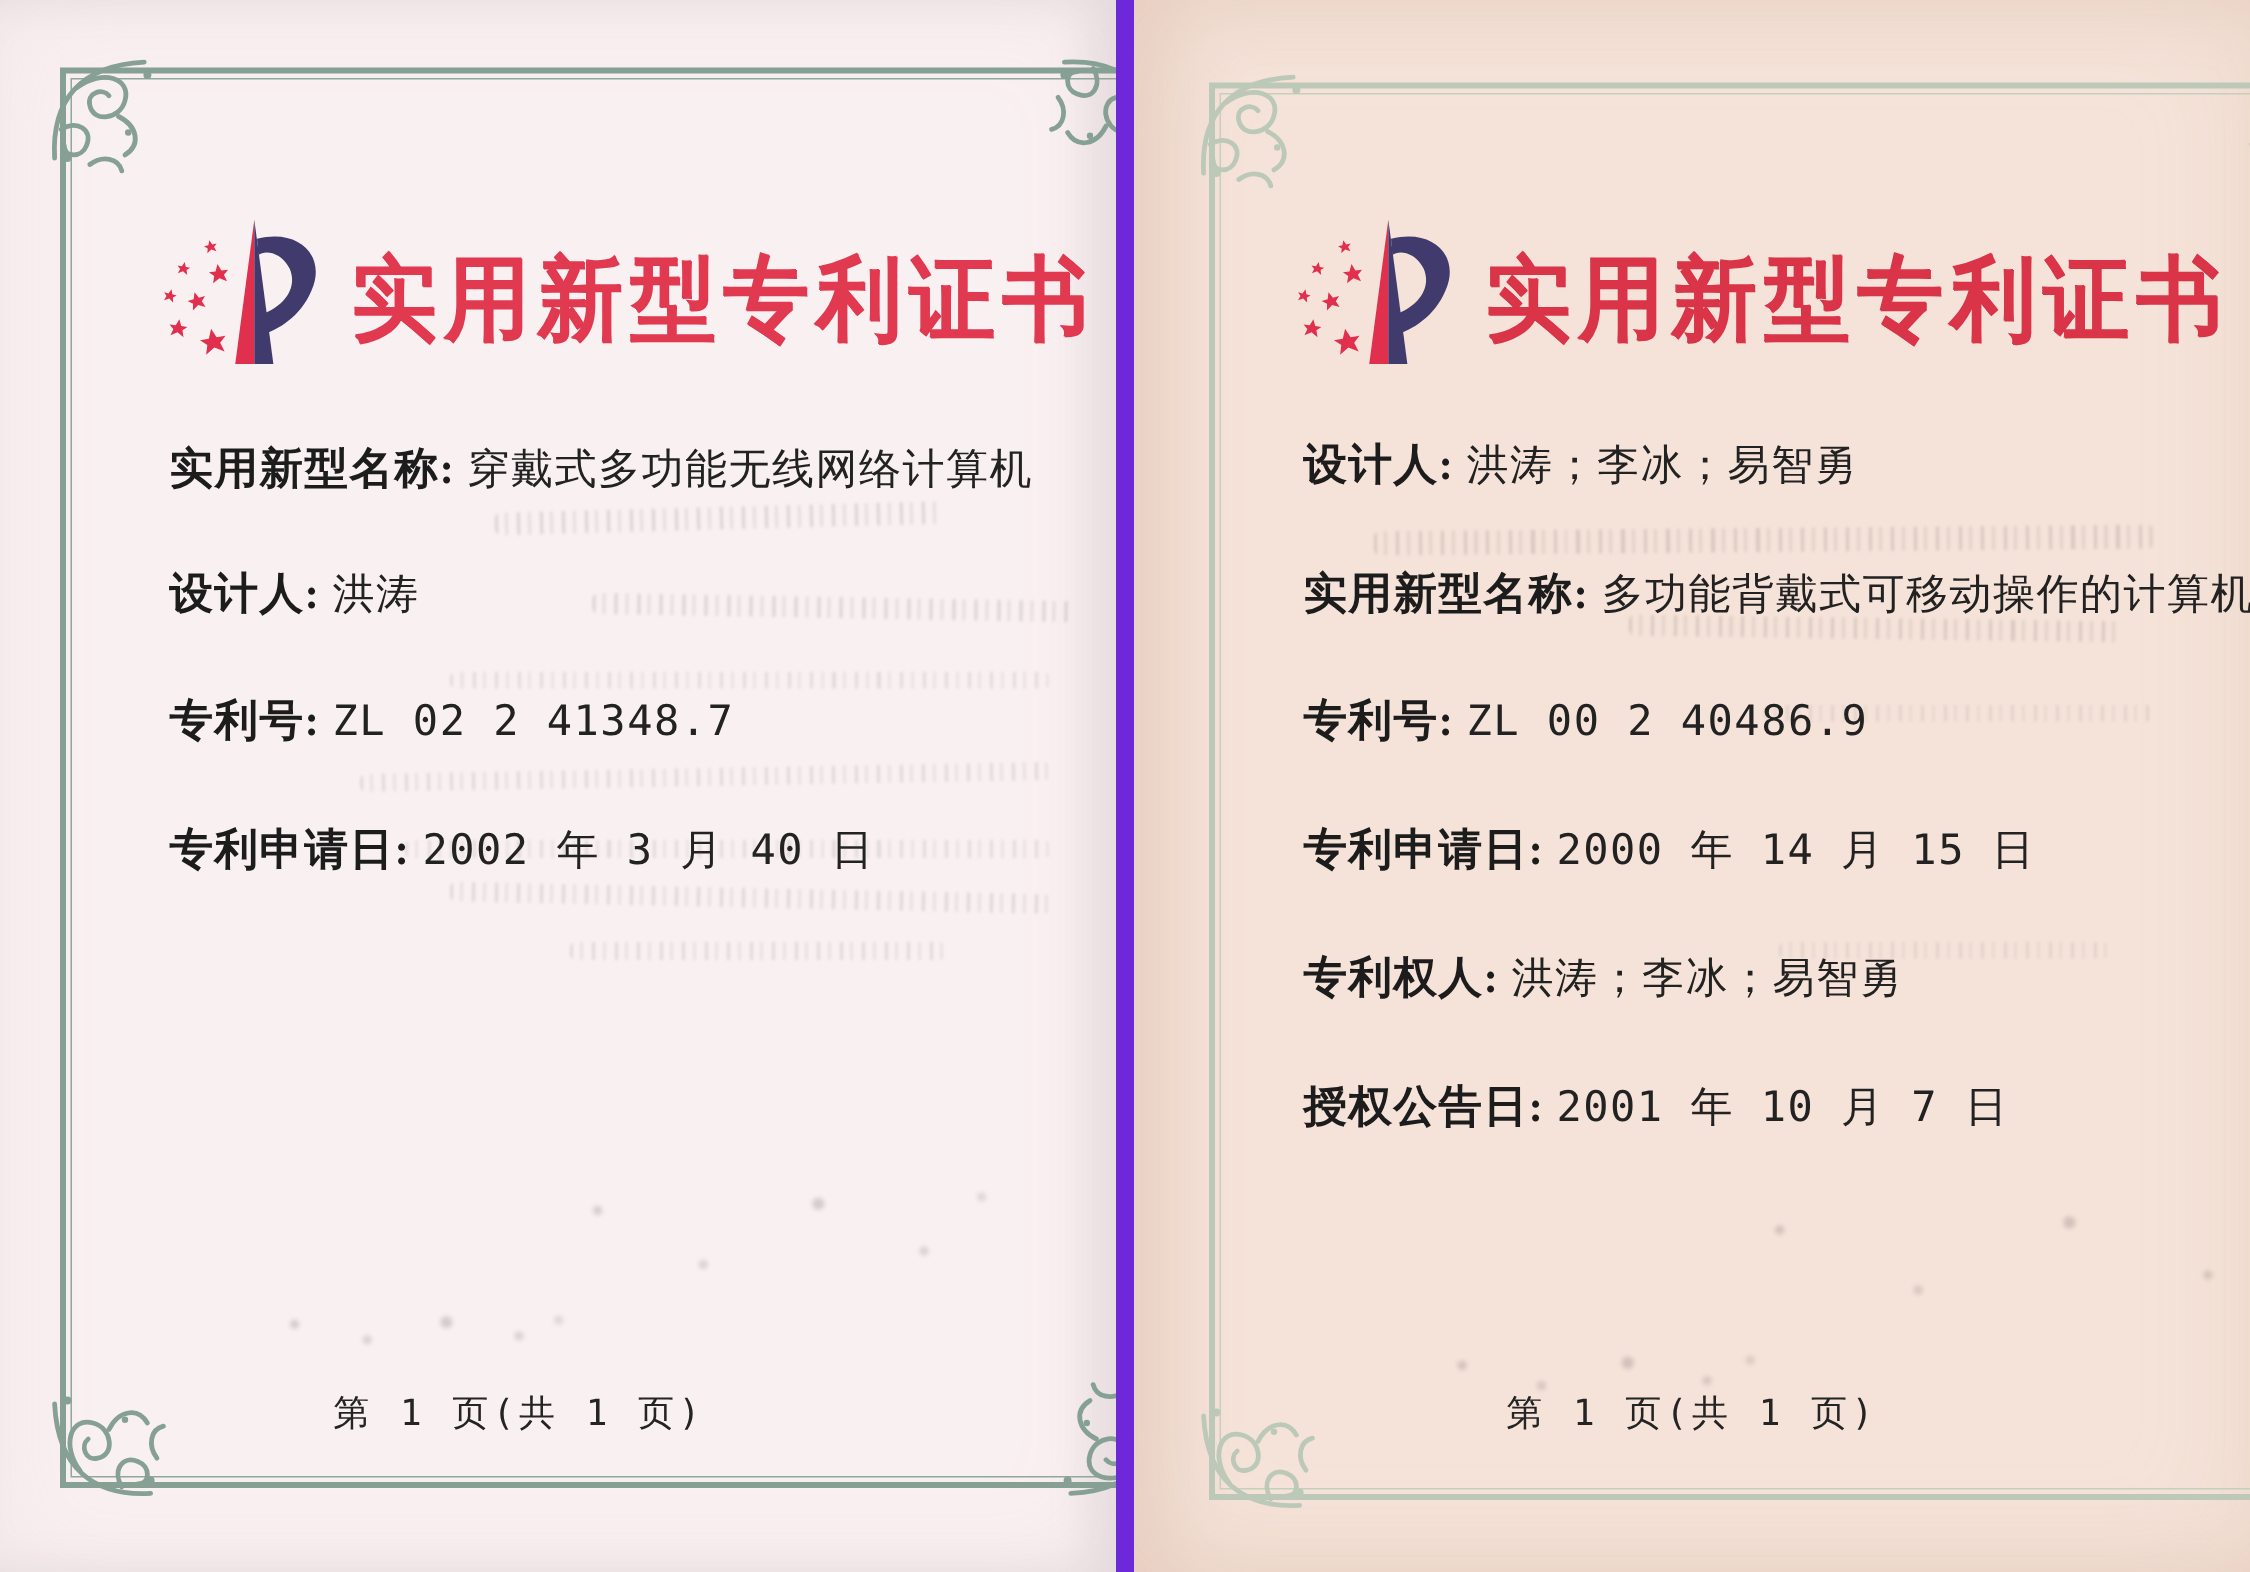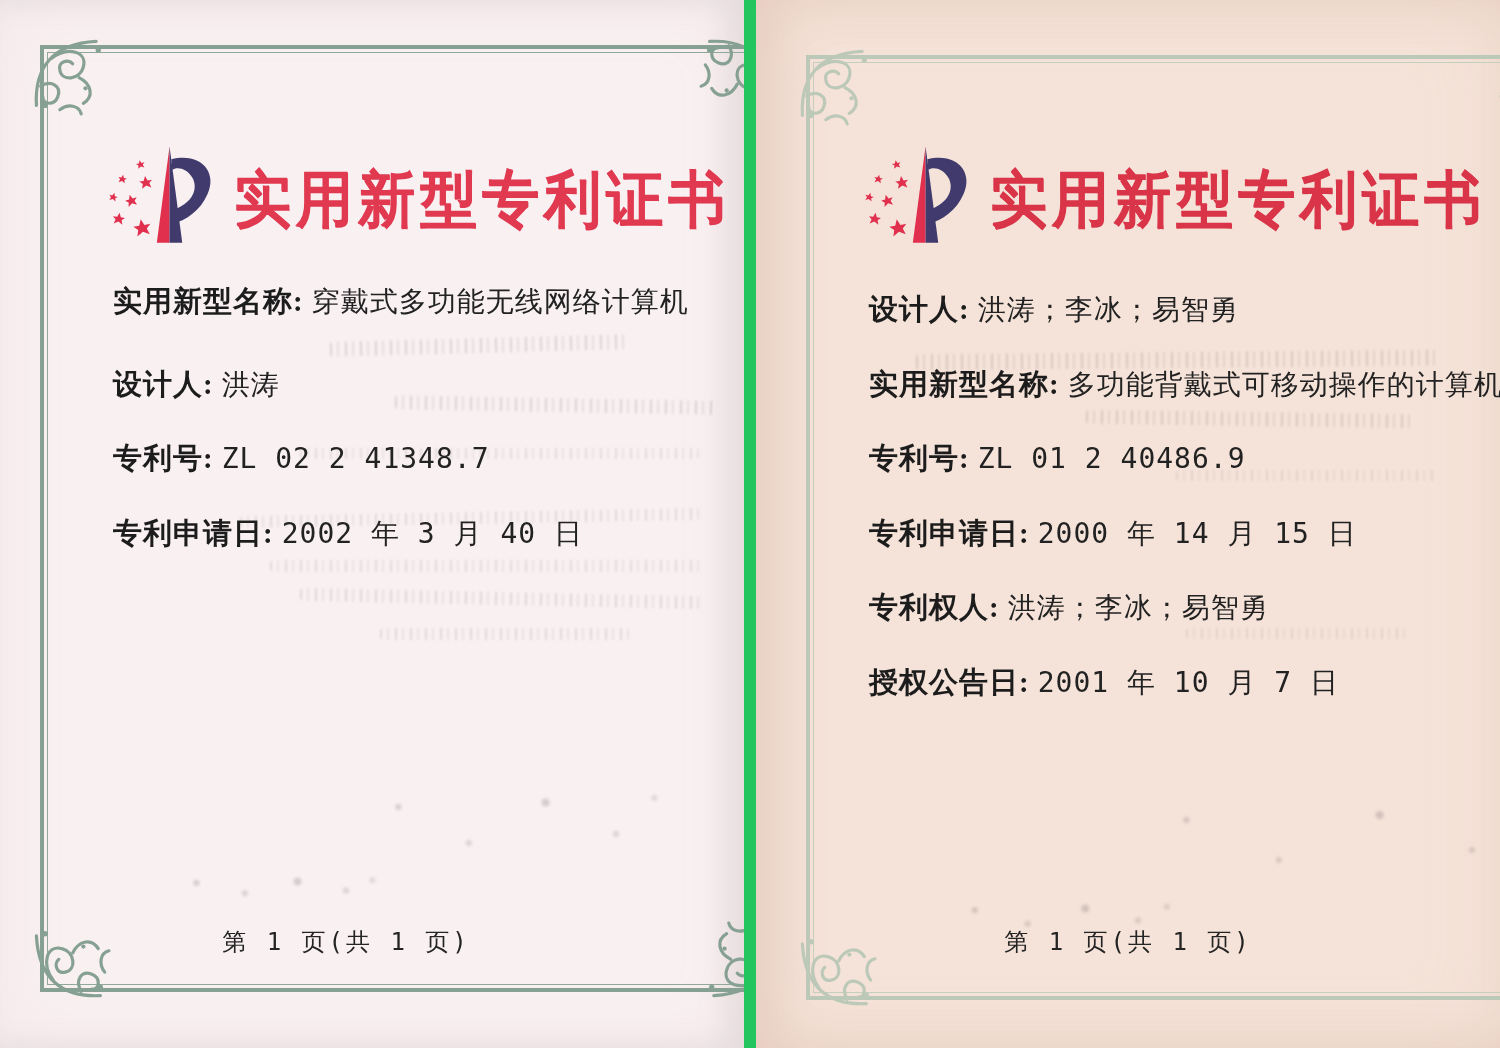--- a/index.html
+++ b/index.html
@@ -1,19 +1,19 @@
 <!DOCTYPE html>
 <html><head>
 <meta charset="utf-8">
 <style>
   * { margin:0; padding:0; box-sizing:border-box; }
   html,body { width:1500px; height:1048px; background:#ffffff; overflow:hidden;
               font-family:"Liberation Serif", serif; }
 
-  .canvas { position:relative; width:1364px; height:1048px; background:#22c55e; }
+  .canvas { position:relative; width:1364px; height:1048px; background:#6d28d9; }
 
   .page { position:absolute; top:0; height:1048px; width:744px; overflow:hidden; }
   .page-left  { left:0;   background:#f9f0f2;
                 box-shadow: inset -18px 0 28px rgba(150,140,145,.16), inset 0 0 70px rgba(205,170,175,.12); }
   .page-right { left:756px; background:#f5e3d9;
                 box-shadow: inset 26px 0 46px rgba(196,152,128,.18), inset 0 0 80px rgba(205,160,135,.14); }
 
   .page-left  { --bc:#86a093; --bc2:#8fa89b; --title:#e03950; }
   .page-right { --bc:#bdc9b8; --bc2:#c4cfbe; --title:#d93448; }
 
@@ -39,21 +39,21 @@
 
   .title-row { position:absolute; top:138px; left:106px; right:20px;
                display:flex; align-items:center; gap:10px; }
   .logo { width:118px; height:124px; flex:0 0 auto; }
   .cert-title { font-size:57px; font-weight:900; letter-spacing:5px;
                 color:var(--title); white-space:nowrap;
                 transform:scaleY(1.07); transform-origin:left center;
                 text-shadow:0.6px 0.6px 0 var(--title); }
 
   .fields { position:absolute; left:113px; top:282px; right:36px; color:#1c1c1c; }
-  .row { height:74.5px; white-space:nowrap; }
+  .row { height:74.5px; white-space:nowrap;margin-top:11px; }
   .row.gap-lg { margin-top:8px; }
   .label { font-size:29px; font-weight:700; letter-spacing:1px;
            font-family:"Liberation Serif", serif; }
   .value { font-size:28px; font-weight:500; letter-spacing:1px; margin-left:8px;
            font-family:"DejaVu Sans Mono","DejaVu Sans", monospace; color:#222; }
 
   .page-footer { position:absolute; bottom:90px; left:0; width:100%;
                  text-align:center; font-size:24px; letter-spacing:3px;
                  color:#242424; font-family:"DejaVu Sans Mono","DejaVu Sans", monospace; }
   .page-left .page-footer { transform:translateX(-26px); }
@@ -265,21 +265,21 @@
     </header>
 
     <div class="fields">
       <div class="row gap-lg">
         <span class="label">设计人:</span><span class="value">洪涛；李冰；易智勇</span>
       </div>
       <div class="row">
         <span class="label">实用新型名称:</span><span class="value">多功能背戴式可移动操作的计算机</span>
       </div>
       <div class="row">
-        <span class="label">专利号:</span><span class="value">ZL 01 2 40486.9</span>
+        <span class="label">专利号:</span><span class="value">ZL 00 2 40486.9</span>
       </div>
       <div class="row">
         <span class="label">专利申请日:</span><span class="value">2000 年 14 月 15 日</span>
       </div>
       <div class="row">
         <span class="label">专利权人:</span><span class="value">洪涛；李冰；易智勇</span>
       </div>
       <div class="row">
         <span class="label">授权公告日:</span><span class="value">2001 年 10 月 7 日</span>
       </div>

